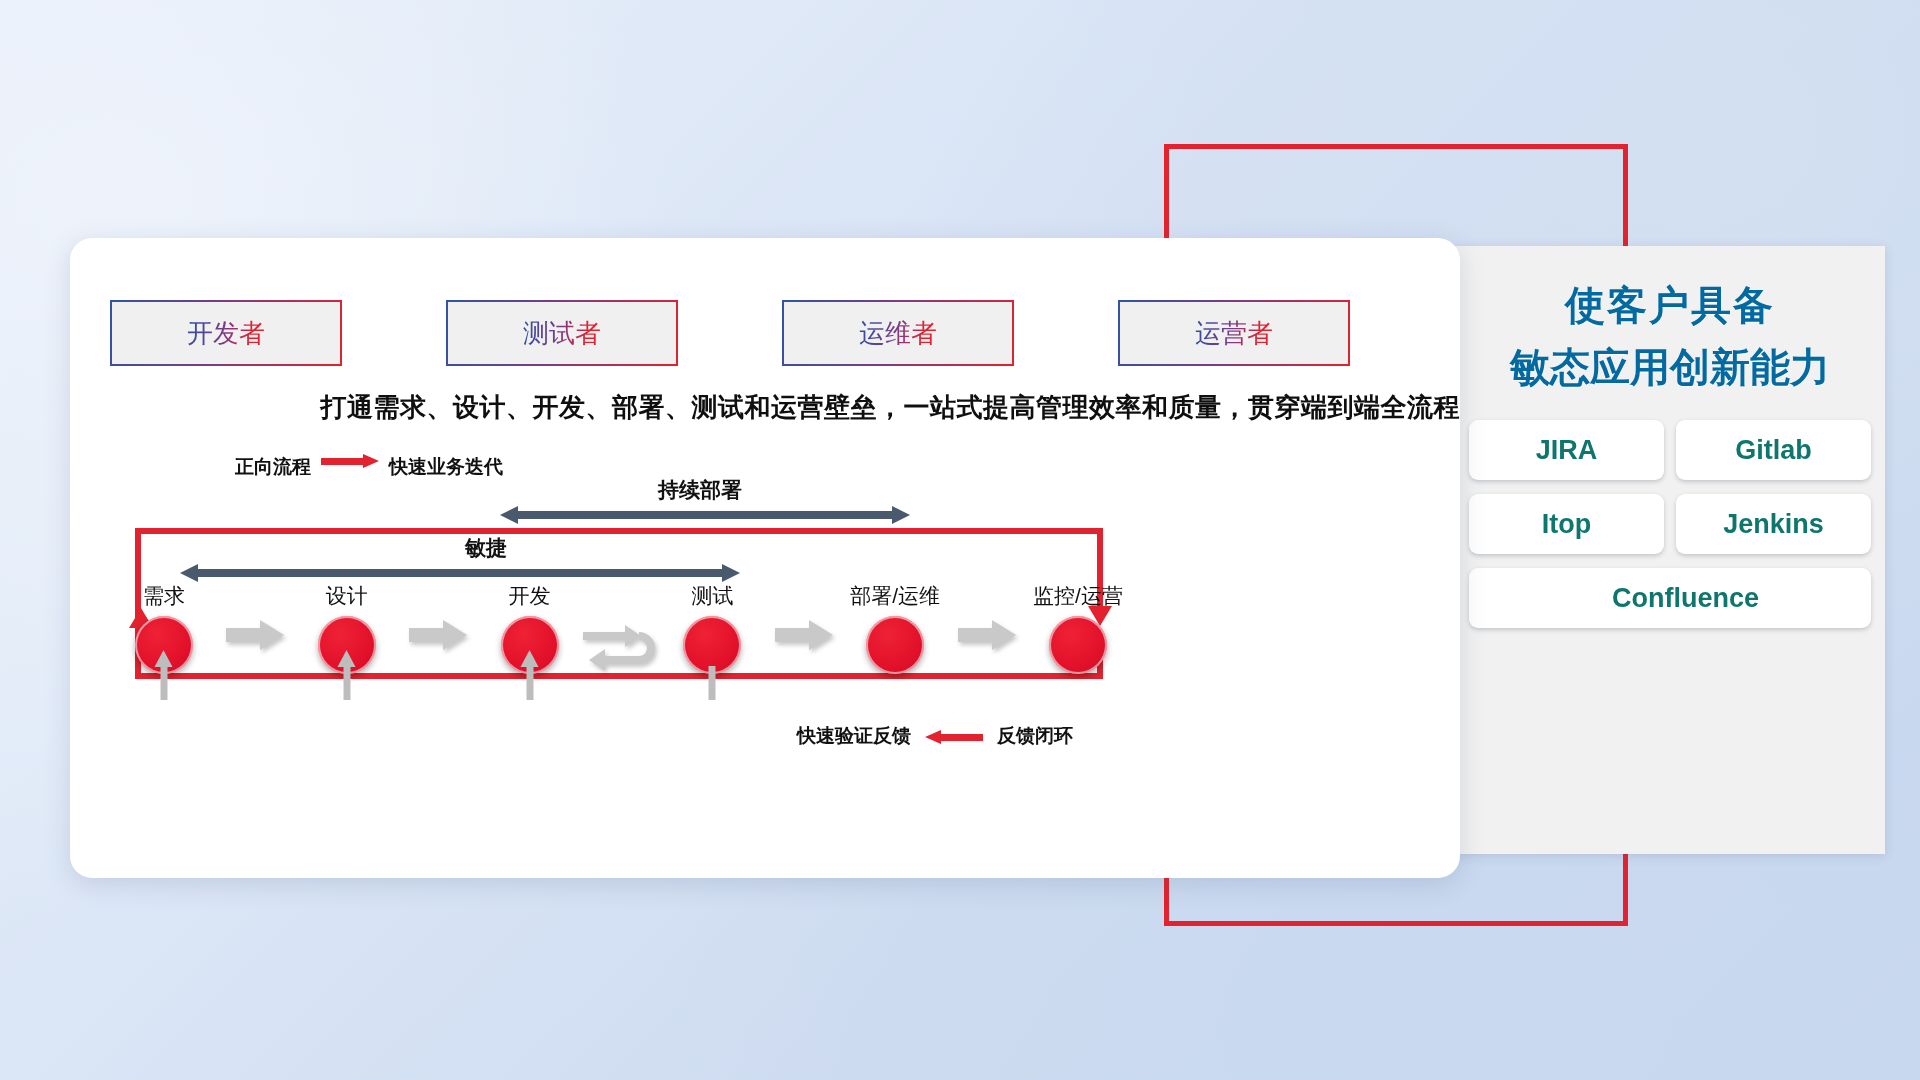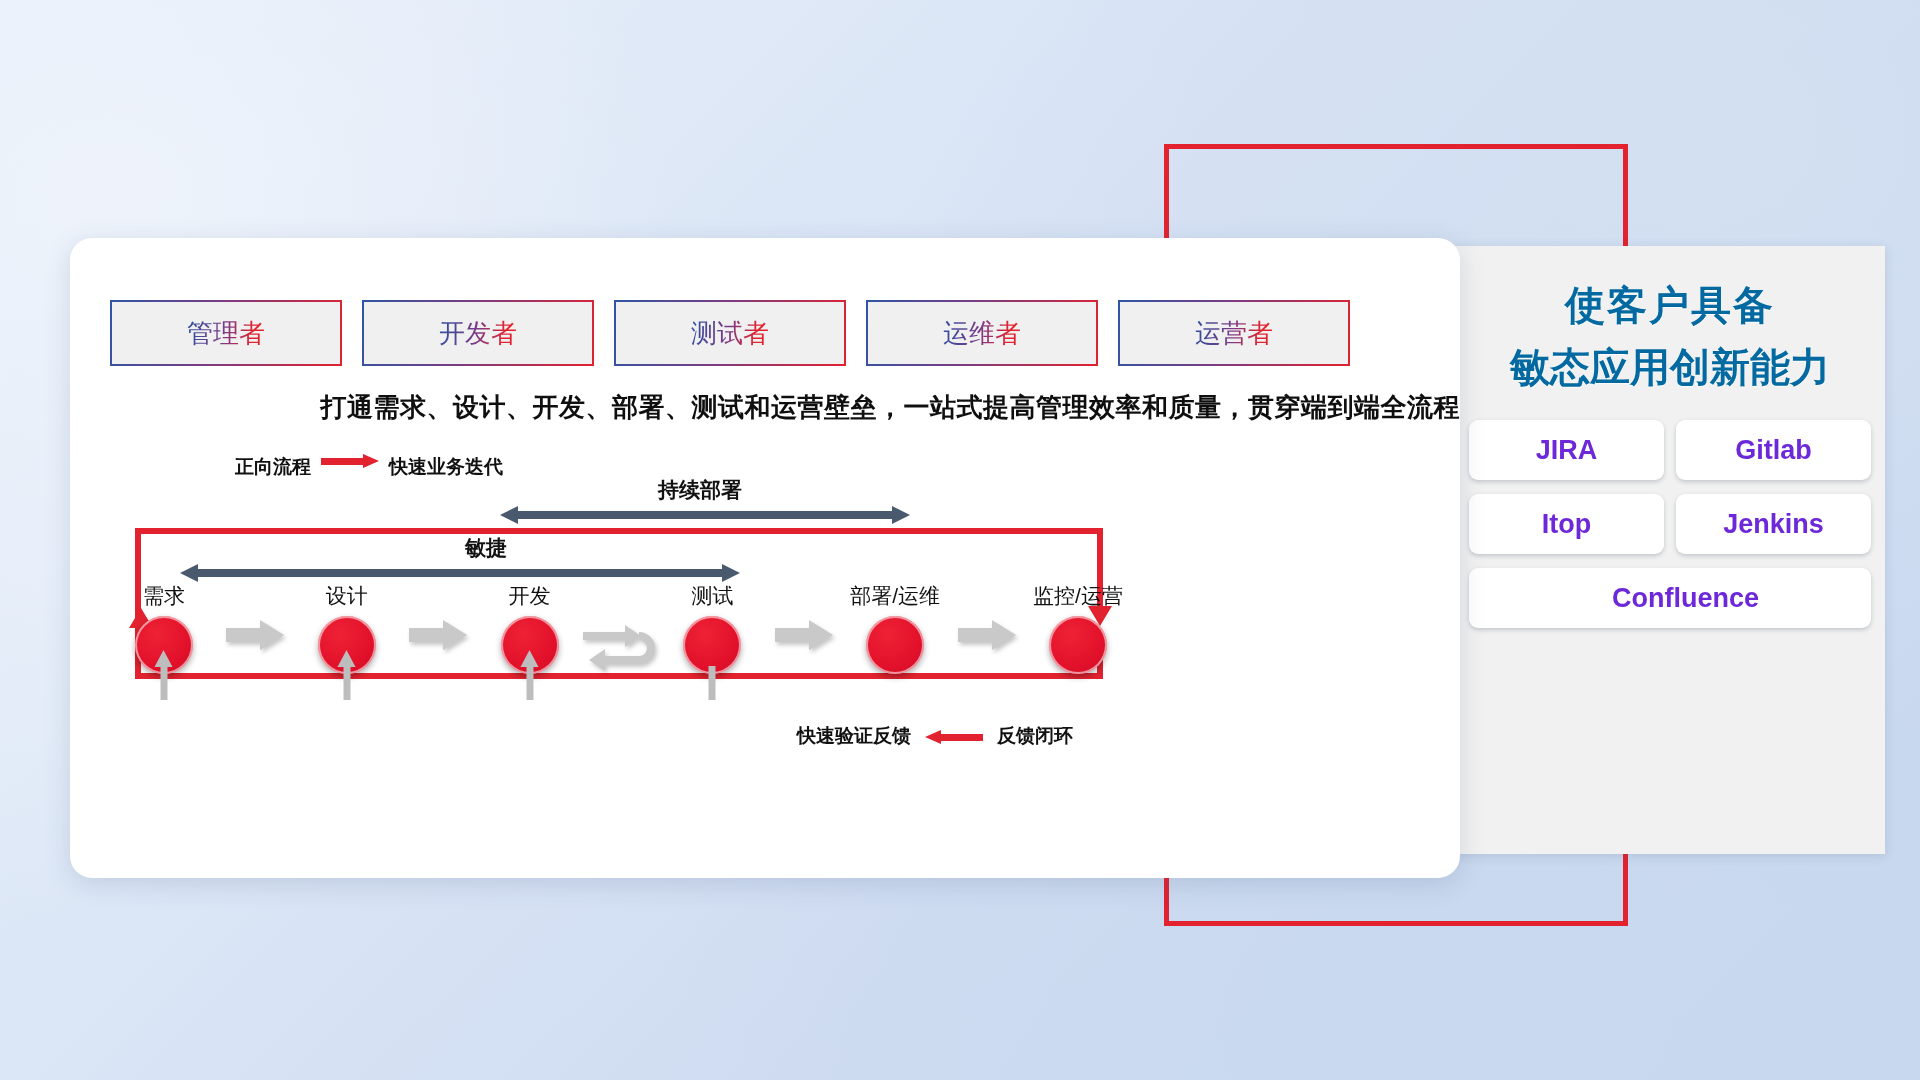--- a/index.html
+++ b/index.html
@@ -53,21 +53,21 @@
   .tool-chip {
     background: #ffffff;
     border-radius: 9px;
     height: 60px;
     flex: 0 0 calc(50% - 6px);
     display: flex;
     align-items: center;
     justify-content: center;
     font-size: 27px;
     font-weight: bold;
-    color: #6d28d9;
+    color: #0f766e;
     box-shadow: 0 2px 4px rgba(60,70,90,0.25);
   }
   .tool-chip.wide { flex: 0 0 100%; padding-left: 31px; }
 
   
   .card {
     position: absolute;
     left: 70px; top: 238px;
     width: 1390px; height: 640px;
     background: #ffffff;
@@ -255,23 +255,20 @@
     <div class="tool-chip">Gitlab</div>
     <div class="tool-chip">Itop</div>
     <div class="tool-chip">Jenkins</div>
     <div class="tool-chip wide">Confluence</div>
   </div>
 </div>
 
 <div class="card">
 
   <div class="roles">
-    <div class="role-box">
-        <span>管理者</span>
-      </div>
     <div class="role-box">
         <span>开发者</span>
       </div>
     <div class="role-box">
         <span>测试者</span>
       </div>
     <div class="role-box">
         <span>运维者</span>
       </div>
     <div class="role-box">

